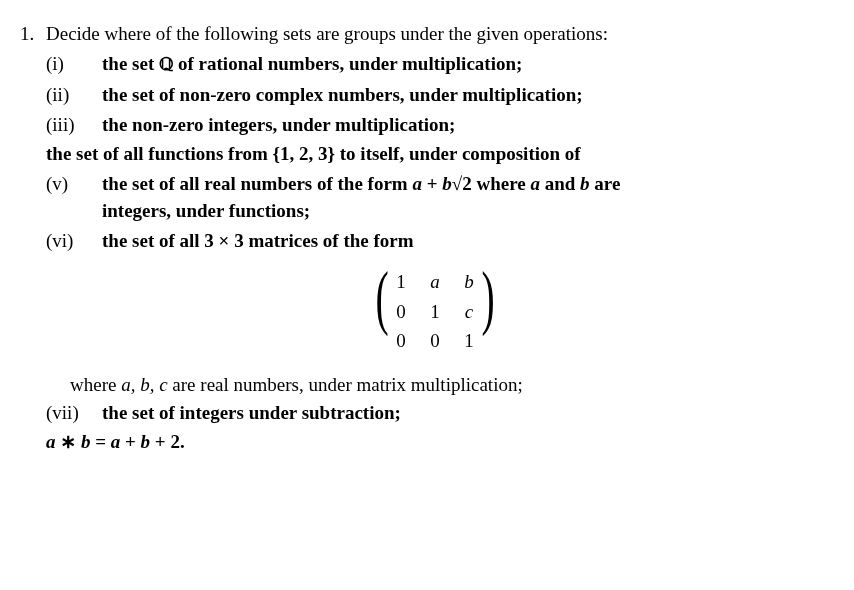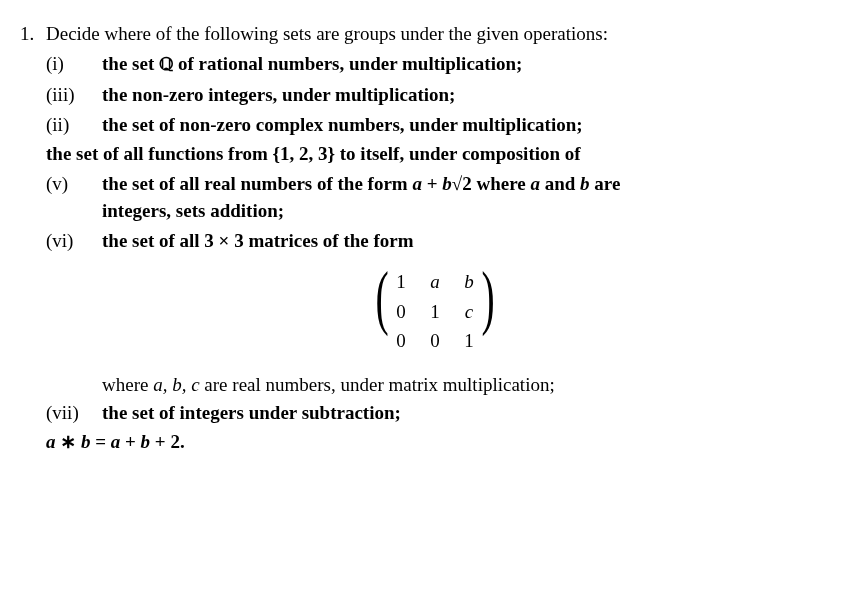--- a/index.html
+++ b/index.html
@@ -66,62 +66,62 @@
   }
   .matrix-cells span {
     text-align: center;
     min-width: 14px;
   }
   .ital { font-style: italic; }
   .blackboard {
     font-family: "Cambria Math", "STIX Two Math", "Times New Roman", serif;
   }
   .indent-after {
-    margin-left: 56px;
+    margin-left: 24px;
   }
 </style>
 </head>
 <body>
 
 <div class="problem">
   <div class="problem-num">1.</div>
   <div class="problem-body">
     <div>Decide where of the following sets are groups under the given operations:</div>
     <div class="item-list">
 
       <div class="item">
         <div class="item-num">(i)</div>
         <div class="item-text">
           <span>the set </span><span class="blackboard">ℚ</span><span> of rational numbers, under multiplication;</span>
         </div>
       </div>
 
       <div class="item">
-        <div class="item-num">(iii)</div>
-        <div class="item-text">the non-zero integers, under multiplication;</div>
+        <div class="item-num">(ii)</div>
+        <div class="item-text">the set of non-zero complex numbers, under multiplication;</div>
       </div>
 
       <div class="item">
-        <div class="item-num">(ii)</div>
-        <div class="item-text">the set of non-zero complex numbers, under multiplication;</div>
+        <div class="item-num">(iii)</div>
+        <div class="item-text">the non-zero integers, under multiplication;</div>
       </div>
 
       <div class="item">
         <div class="item-text">
           <div>the set of all functions from {1, 2, 3} to itself, under composition of</div>
         </div>
       </div>
 
       <div class="item">
         <div class="item-num">(v)</div>
         <div class="item-text">
           <div>
             <span>the set of all real numbers of the form </span><span class="ital">a</span><span> + </span><span class="ital">b</span><span>√2</span><span> where </span><span class="ital">a</span><span> and </span><span class="ital">b</span><span> are</span>
           </div>
-          <div>integers, sets addition;</div>
+          <div>integers, under functions;</div>
         </div>
       </div>
 
       <div class="item">
         <div class="item-num">(vi)</div>
         <div class="item-text">
           <div>the set of all 3 × 3 matrices of the form</div>
         </div>
       </div>
 

